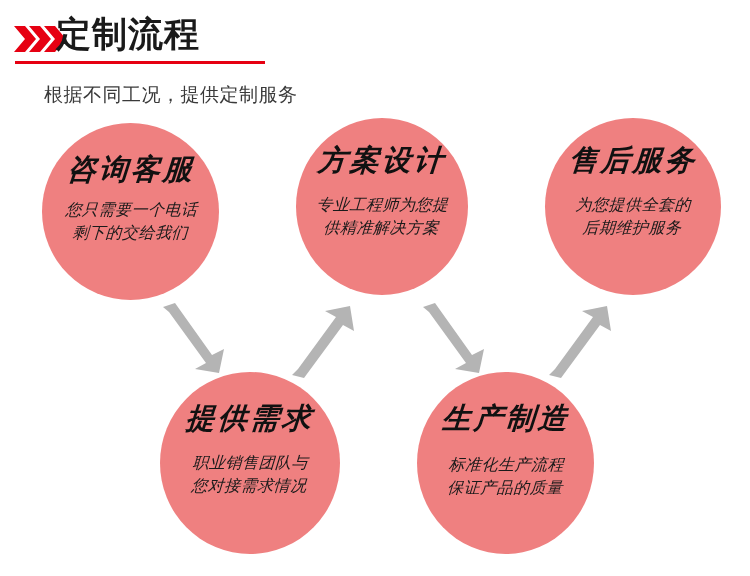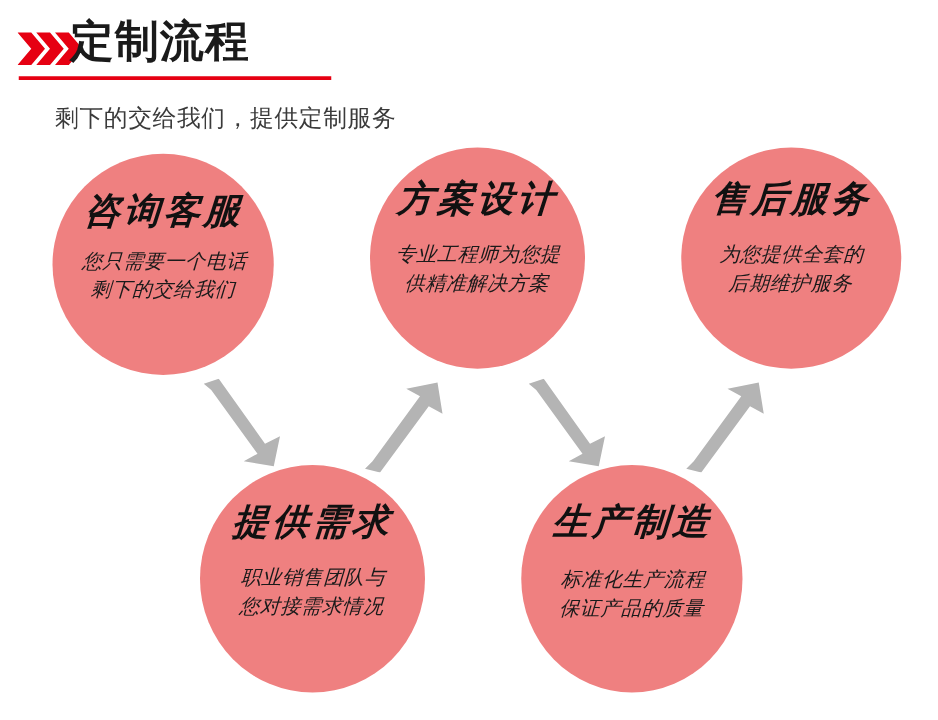--- a/index.html
+++ b/index.html
@@ -139,21 +139,21 @@
         <path d="M0 2 L11 2 L22 15 L11 28 L0 28 L11 15 Z" fill="#e60012"></path>
         <path d="M15 2 L26 2 L37 15 L26 28 L15 28 L26 15 Z" fill="#e60012"></path>
         <path d="M30 2 L41 2 L52 15 L41 28 L30 28 L41 15 Z" fill="#e60012"></path>
       </svg>
     </span>
 
     <div class="header-title">定制流程</div>
 
     <div class="header-rule"></div>
 
-    <div class="subtitle">剩下的交给我们，提供定制服务</div>
+    <div class="subtitle">根据不同工况，提供定制服务</div>
   </div>
 
   <div class="node" id="node-1">
     <div class="node-title">咨询客服</div>
     <div class="node-body">
       <span>您只需要一个电话</span>
       <span>剩下的交给我们</span>
     </div>
   </div>
 

